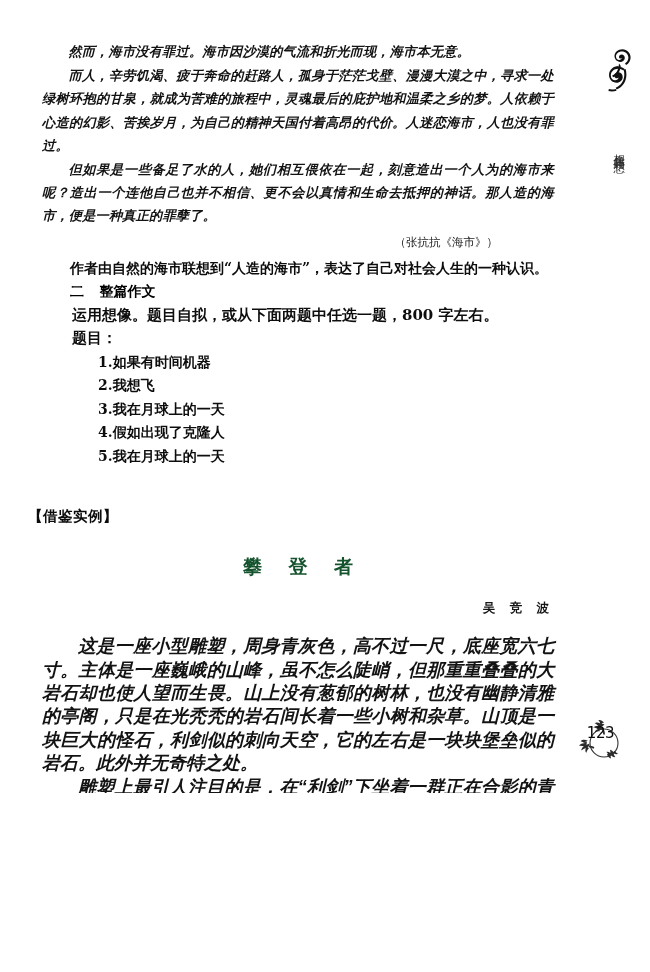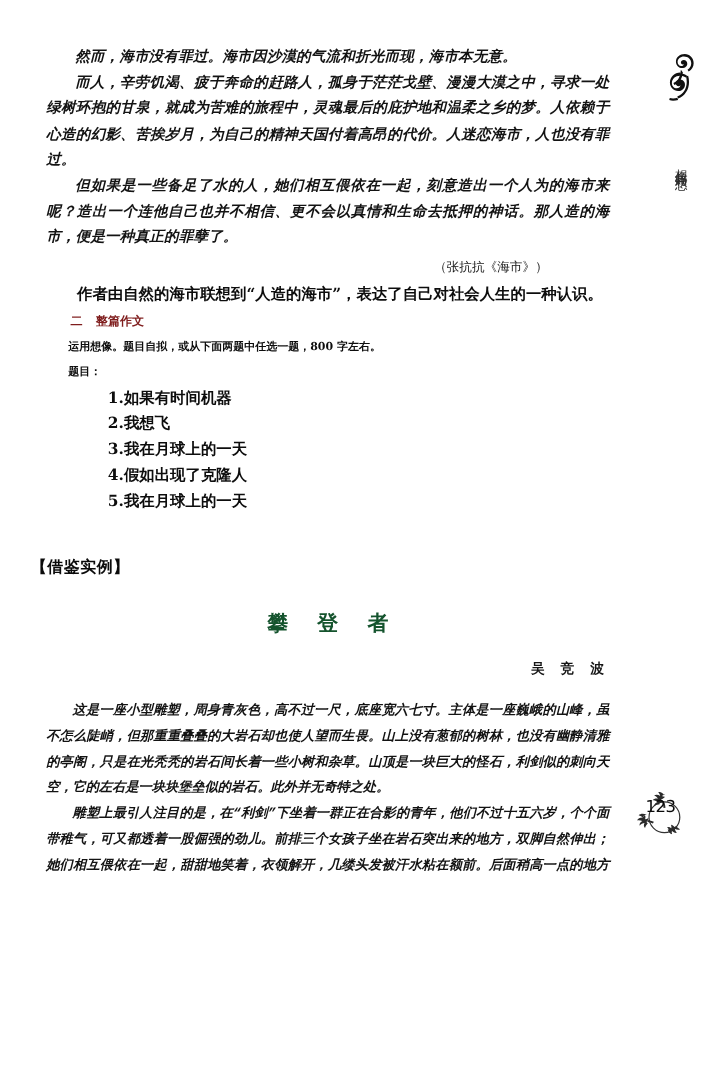--- a/index.html
+++ b/index.html
@@ -84,31 +84,31 @@
     line-height: 23.5px;
     text-align: justify;
     text-justify: inter-ideograph;
     text-indent: 2em;
     color: #0d0d0d;
   }
   .section-heading {
     margin: 0;
     font-family: "DejaVu Serif", serif;
     font-weight: 700;
-    font-size: 11px;
-    line-height: 23.5px;
-    text-indent: 2em;
-    color: #7f1d1d;
+    font-size: 14px;
+    line-height: 23.5px;
+    text-indent: 2em;
+    color: #000000;
   }
   .section-heading .num { margin-right: 1.1em; }
   .flush-line {
     margin: 0;
     font-family: "DejaVu Serif", serif;
     font-weight: 700;
-    font-size: 10px;
+    font-size: 15px;
     line-height: 23.5px;
     text-indent: 2em;
     color: #0d0d0d;
   }
   .prompt-list {
     list-style: none;
     margin: 0;
     padding: 0;
   }
   .prompt-list li {
@@ -151,24 +151,24 @@
     font-family: "DejaVu Serif", serif;
     font-weight: 600;
     font-size: 12.5px;
     letter-spacing: 5px;
     text-indent: 5px;
     color: #151515;
   }
   .article-body { margin-top: 18px; }
   .article-body p {
     margin: 0;
-    font-family: Liberation Mono, monospace;
+    font-family: Liberation Sans, sans-serif;
     font-style: italic;
     font-weight: 600;
-    font-size: 12px;
+    font-size: 18px;
     line-height: 23.4px;
     text-align: justify;
     text-justify: inter-ideograph;
     text-indent: 2em;
     color: #131313;
   }
 
   
   .folio {
     position: absolute;

